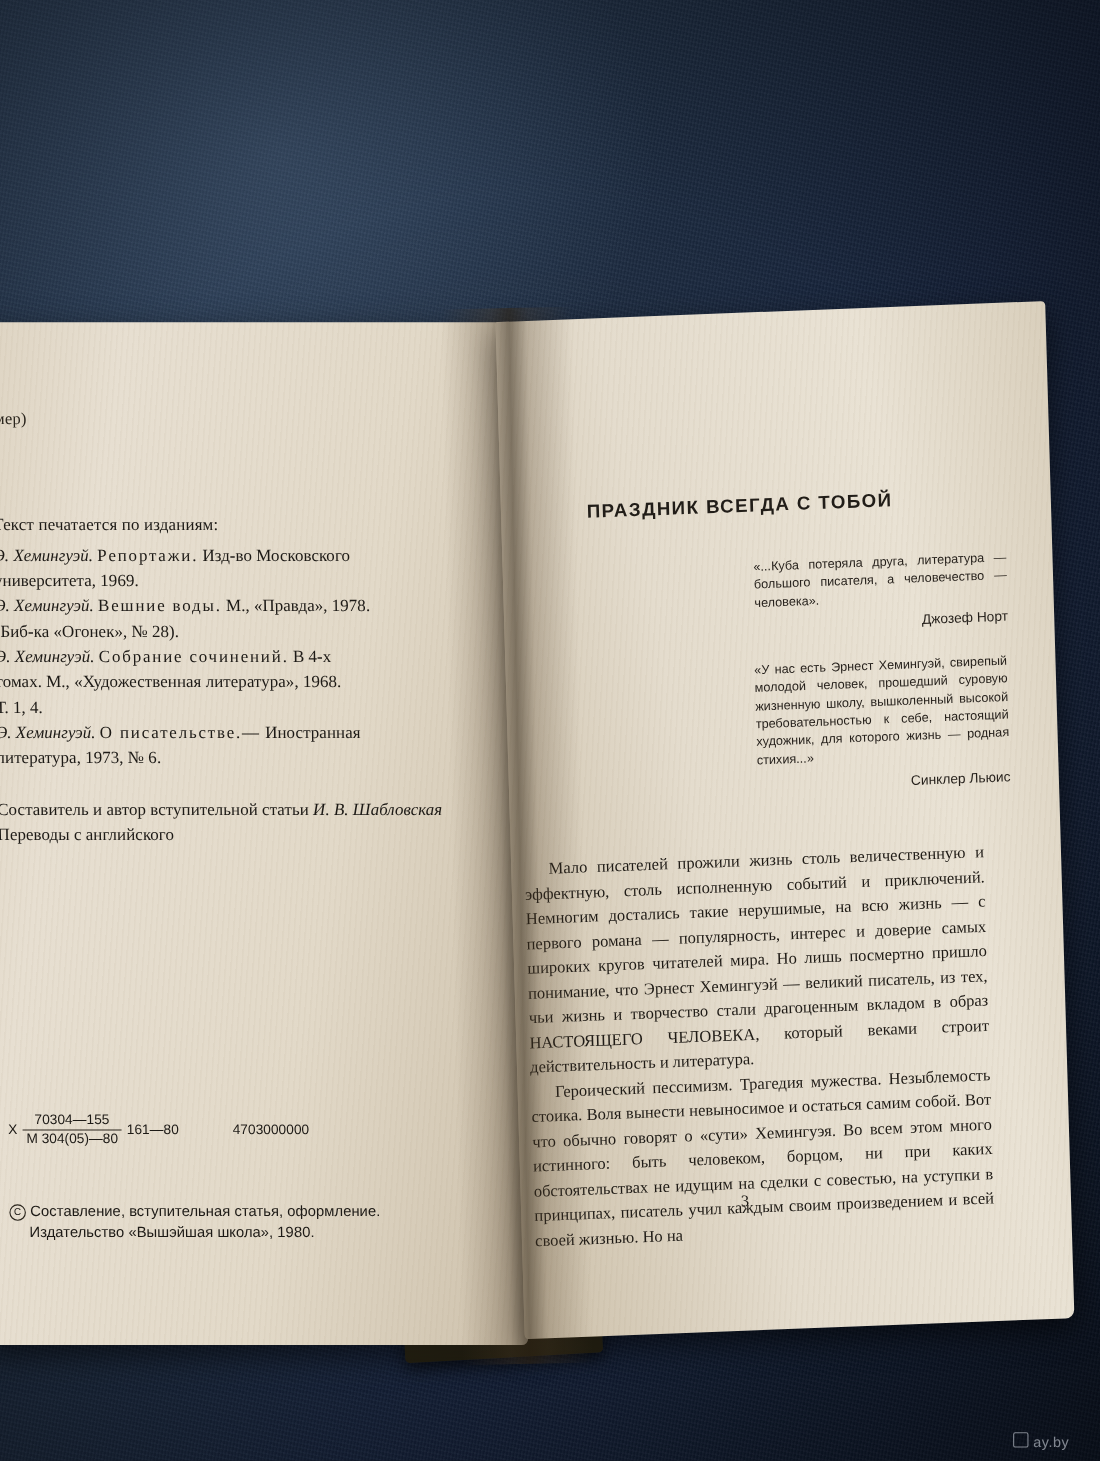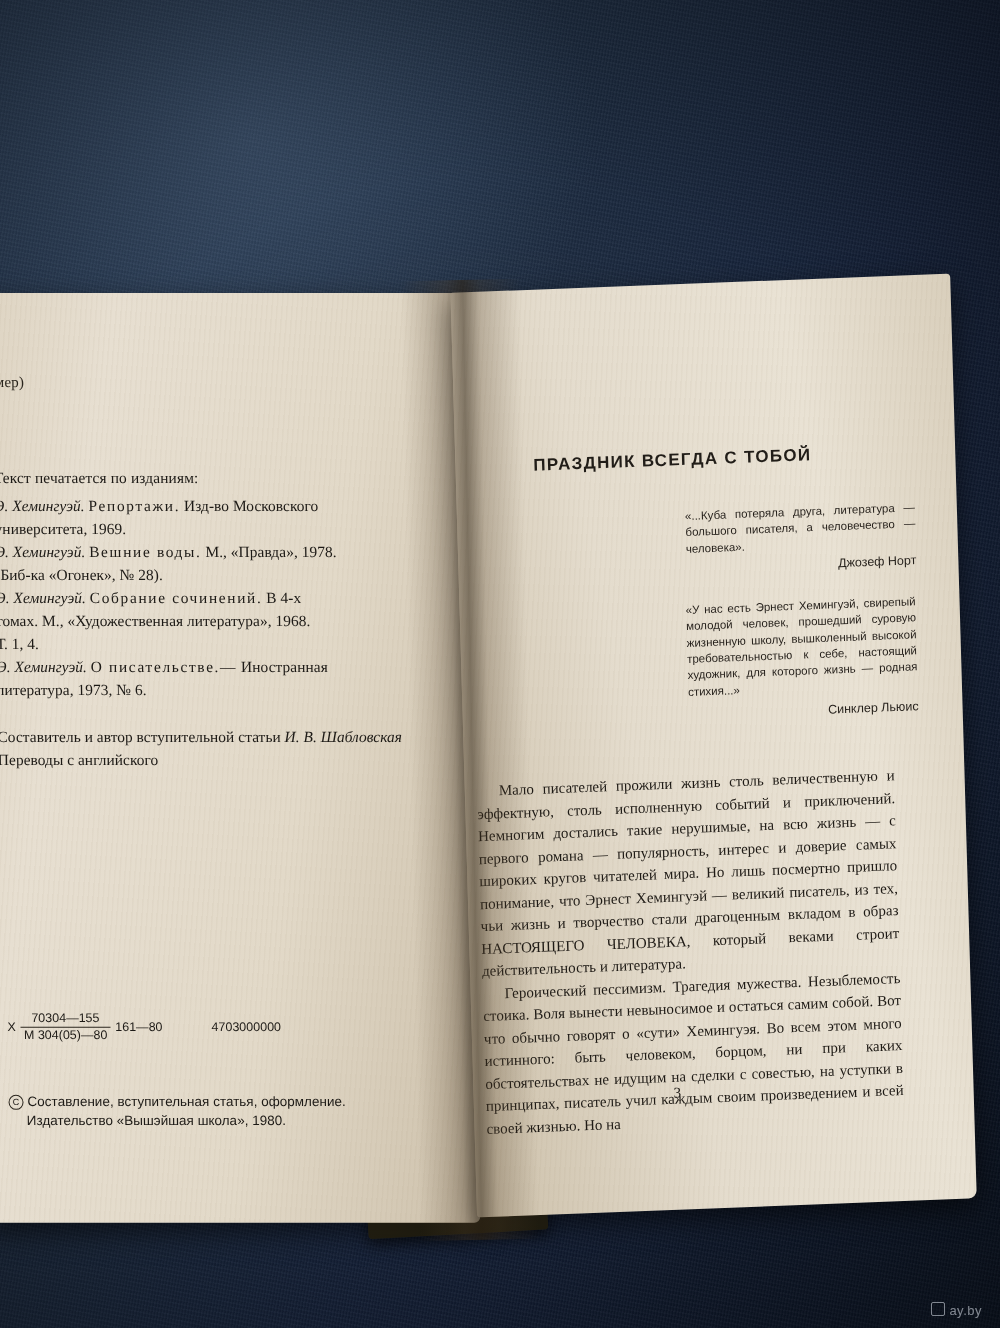--- a/index.html
+++ b/index.html
@@ -210,21 +210,21 @@
   .body-text p { margin: 0; text-indent: 22px; }
 
   .folio {
     left: 200px; top: 800px;
     font-size: 15px;
   }
 
   
   .watermark {
     position: absolute;
-    right: 18px;
+    right: 28px;
     bottom: 10px;
     color: rgba(225,232,240,0.55);
     font-family: "Liberation Sans", sans-serif;
     font-size: 13px;
     letter-spacing: .5px;
   }
   .wm-icon {
     display: inline-block;
     width: 12px; height: 12px;
     border: 1px solid rgba(225,232,240,0.55);

